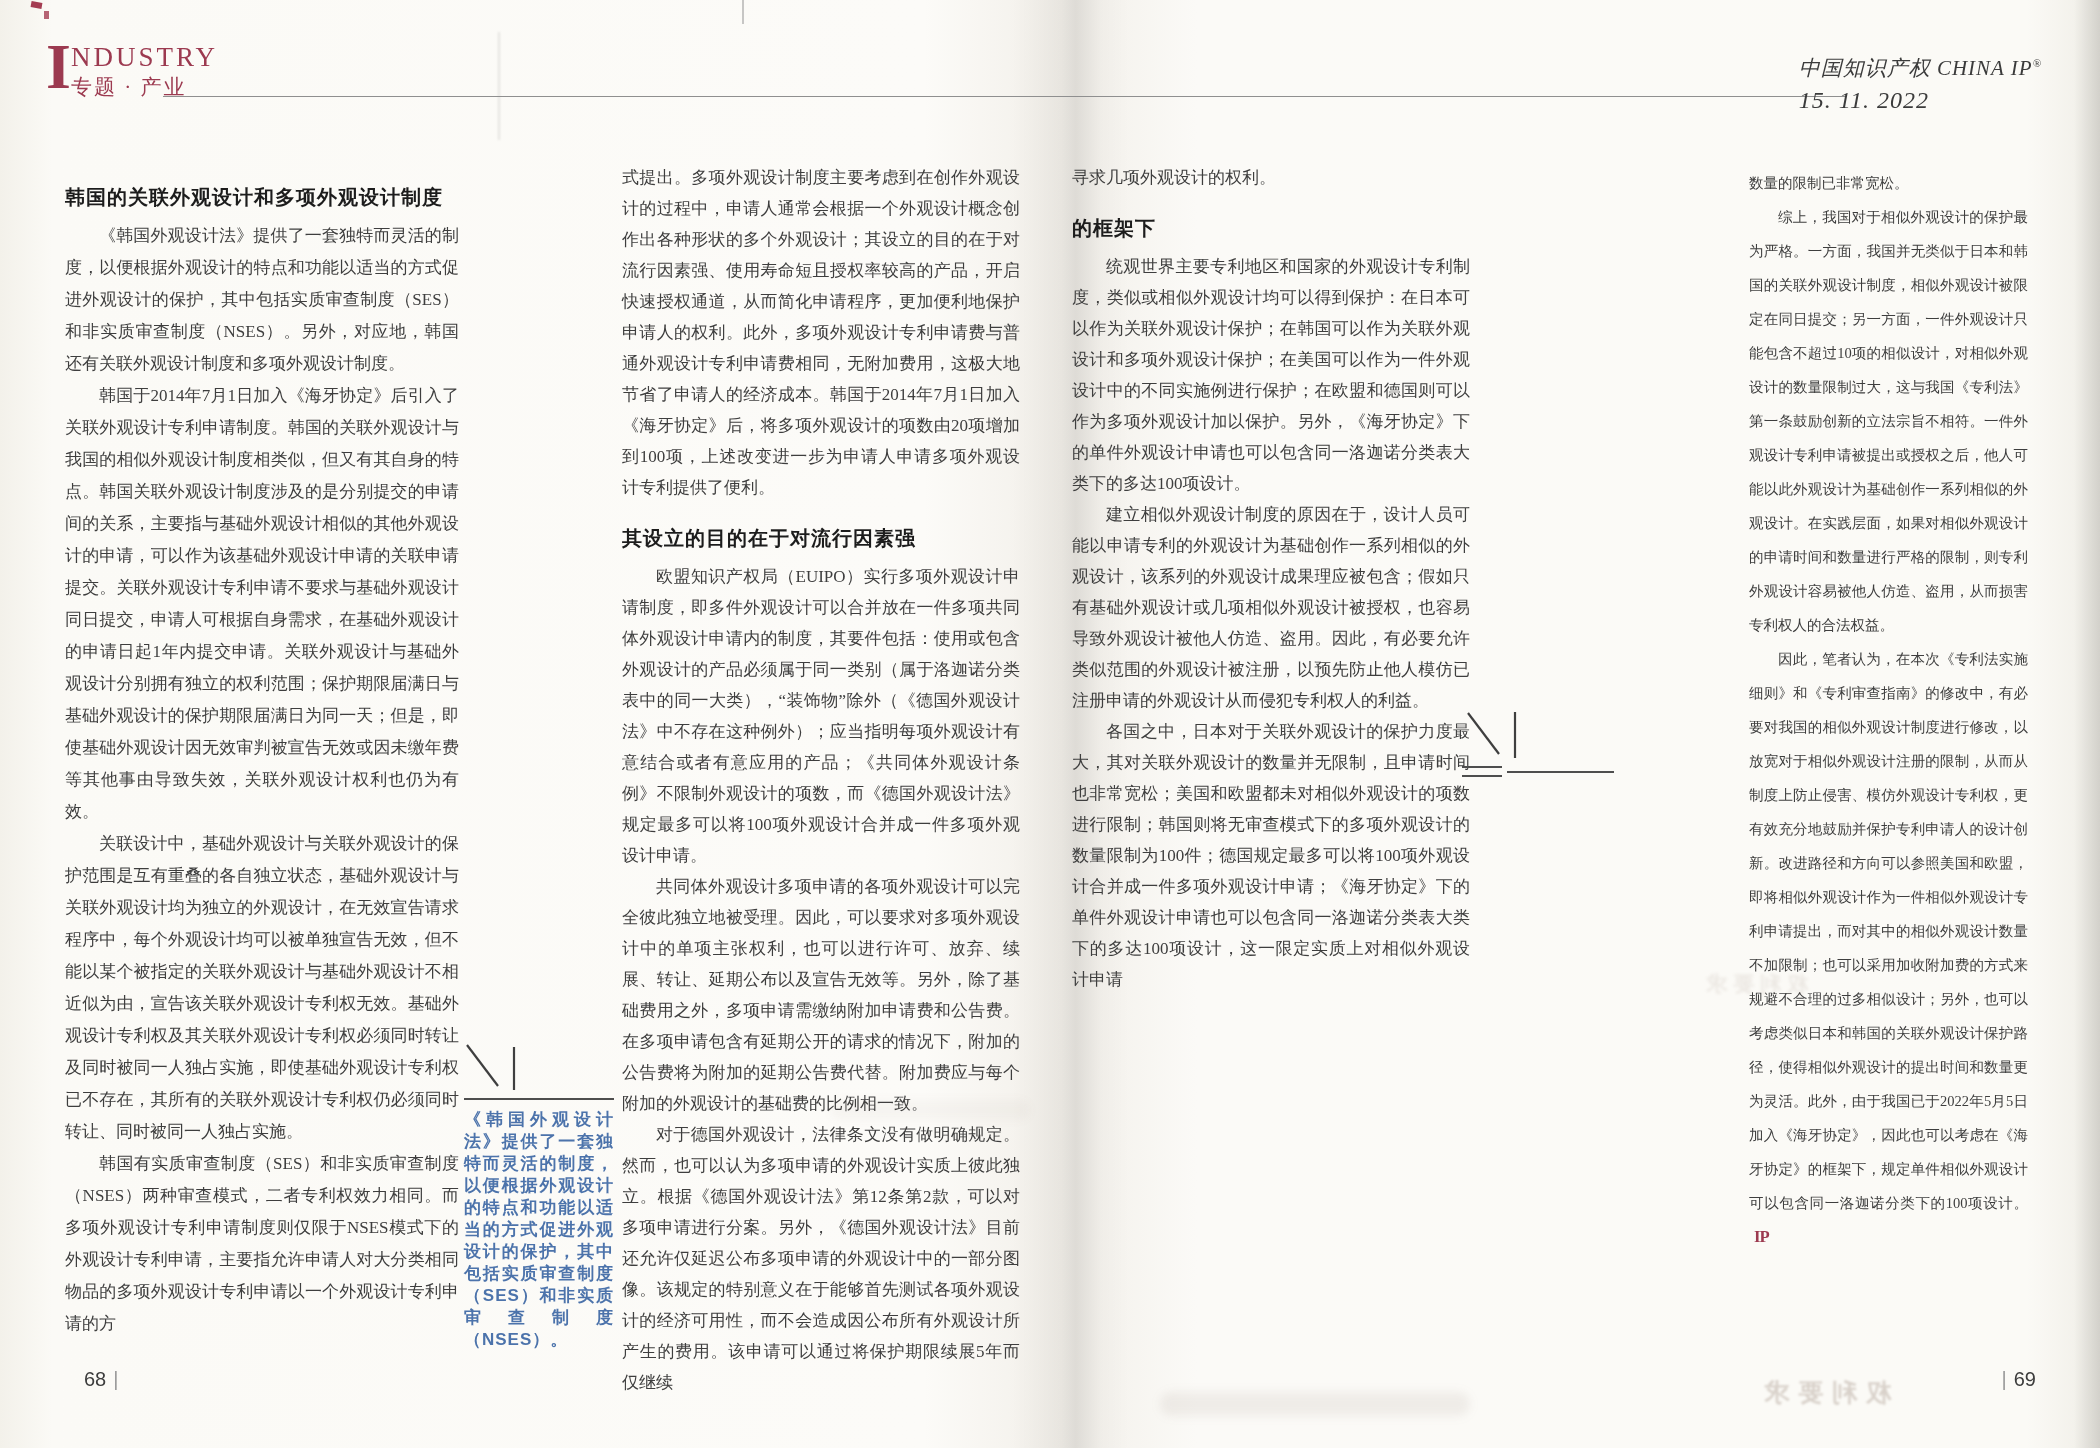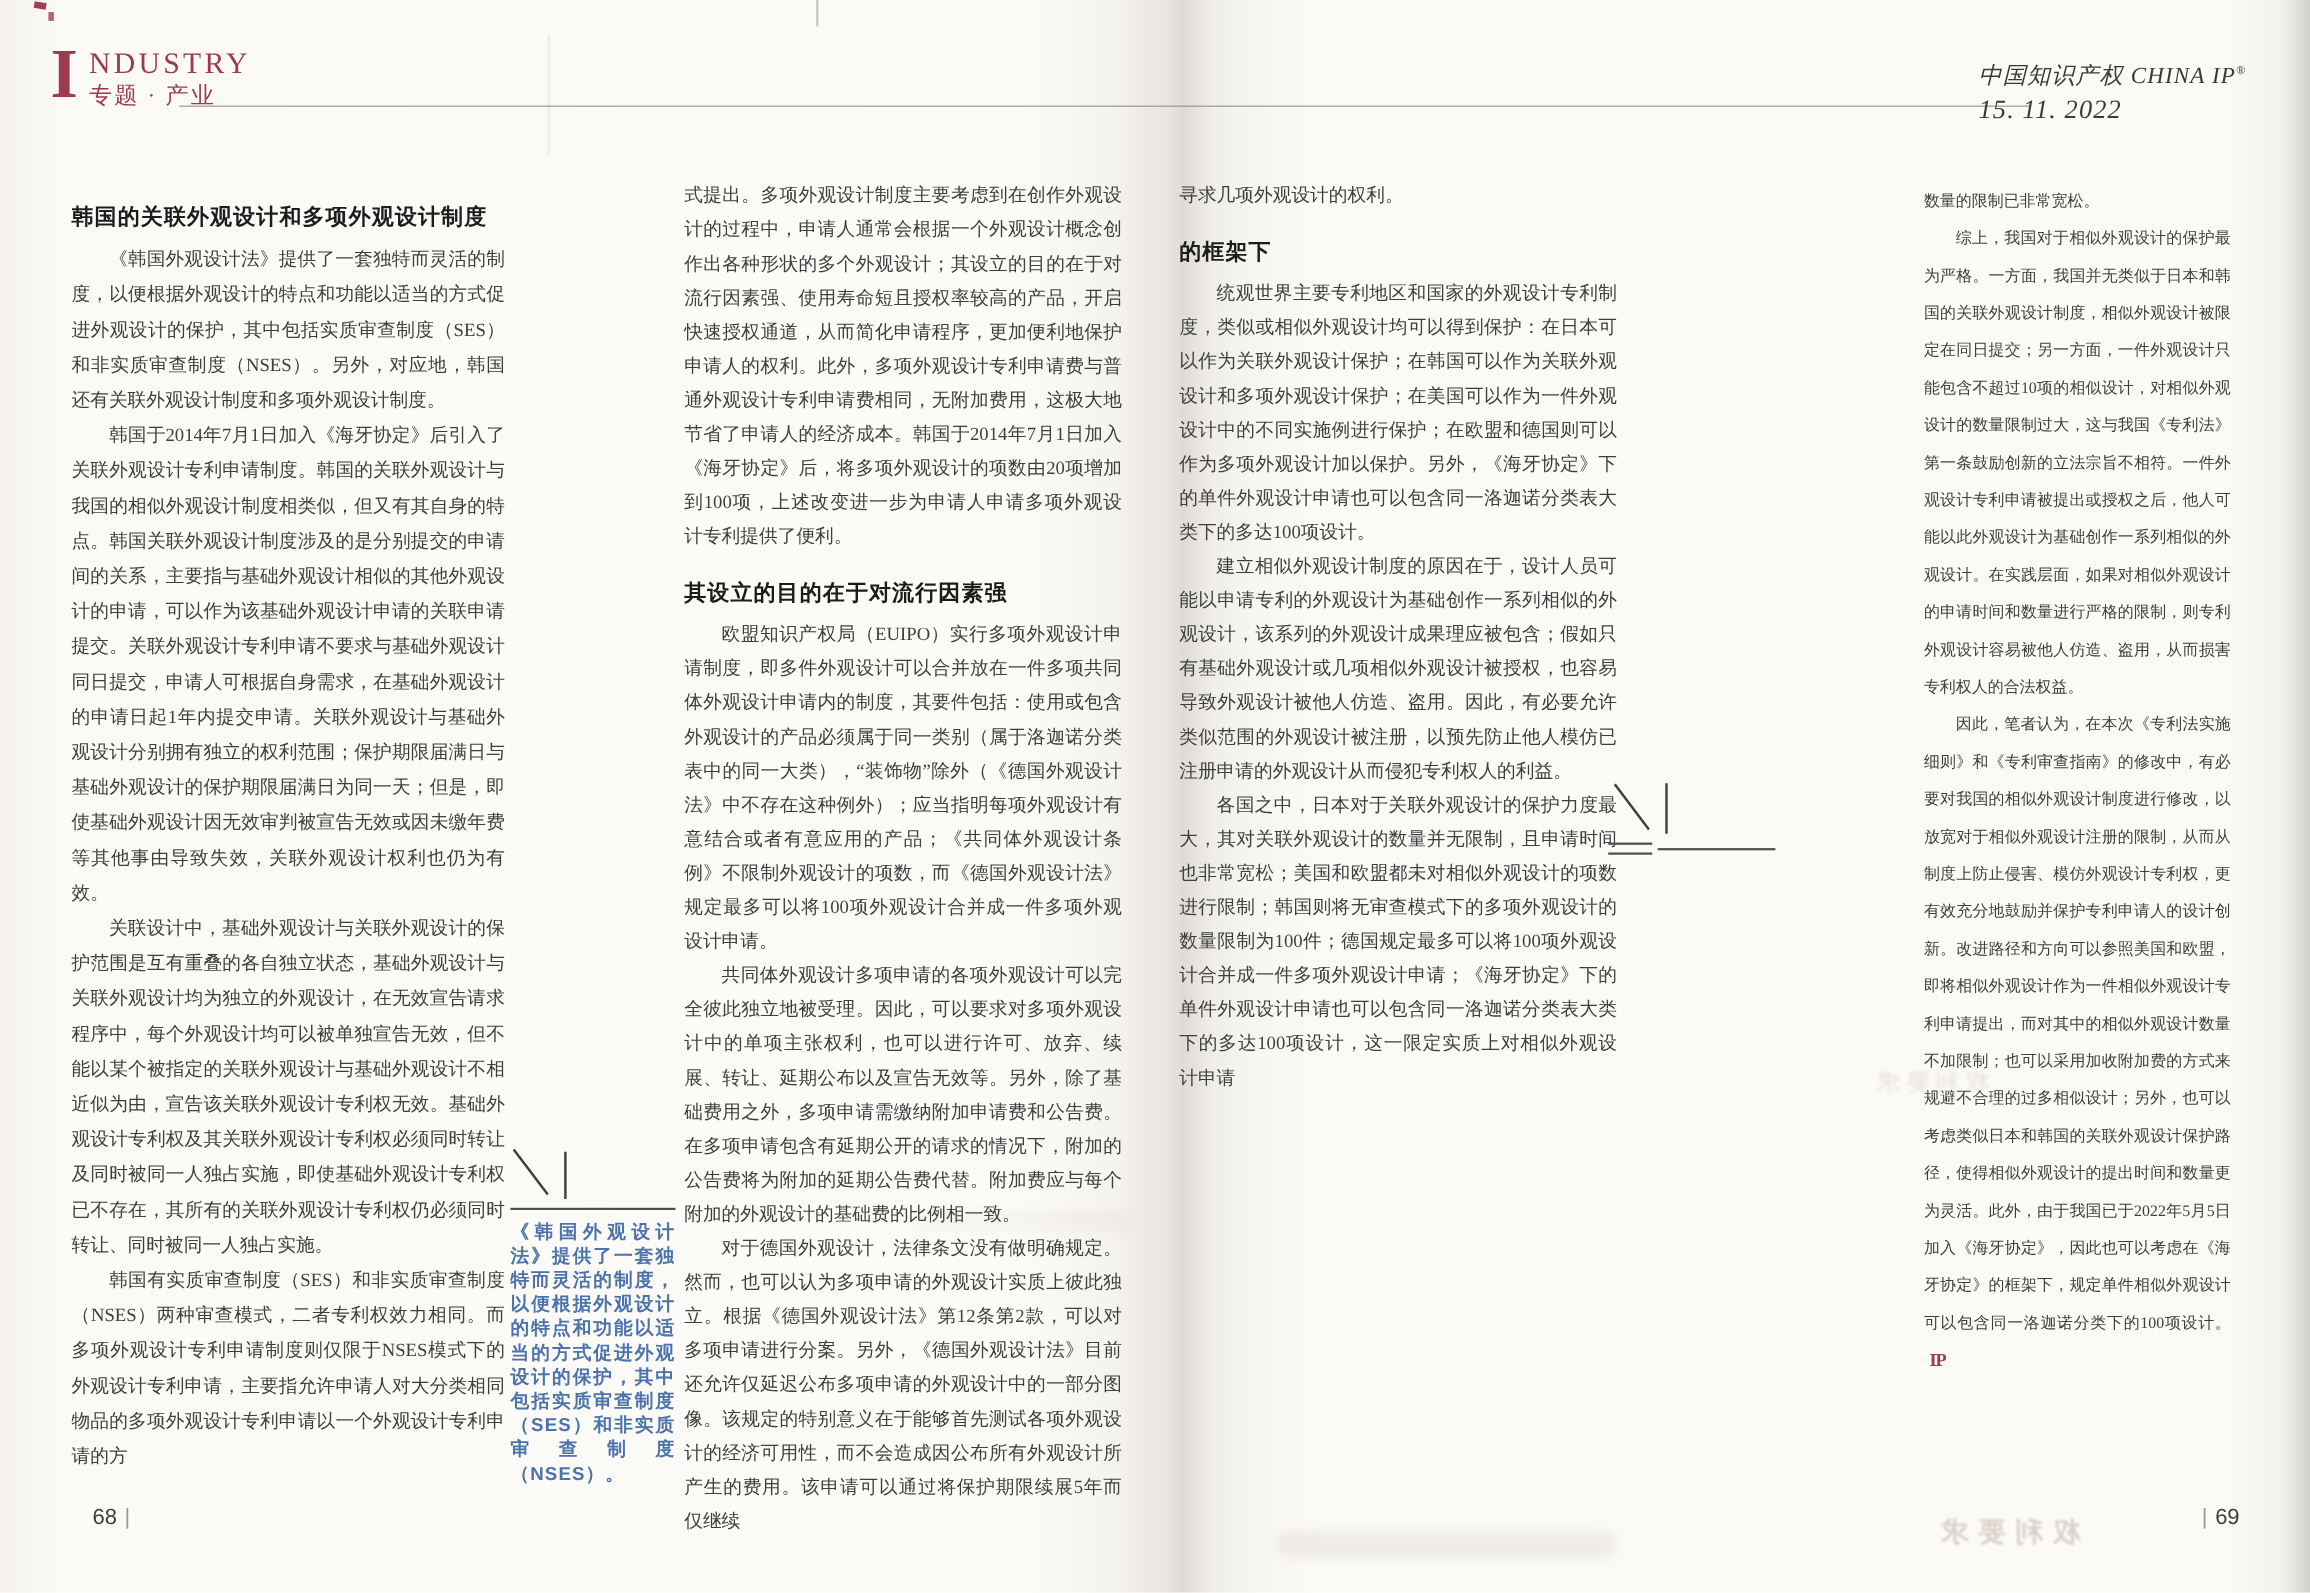--- a/index.html
+++ b/index.html
@@ -13,21 +13,21 @@
   .edge-shadow{position:absolute;right:0;top:0;width:26px;height:100%;pointer-events:none;
     background:linear-gradient(90deg,rgba(0,0,0,0) 0%,rgba(0,0,0,0.12) 100%);}
   .crease{position:absolute;left:498px;top:32px;width:2px;height:108px;background:rgba(0,0,0,0.09);filter:blur(1px);}
   .tick-red-a{position:absolute;left:31px;top:2px;width:11px;height:6px;background:#a43d52;transform:rotate(10deg);}
   .tick-red-b{position:absolute;left:44px;top:11px;width:5px;height:8px;background:#a43d52;opacity:.8;}
   .tick-gray{position:absolute;left:742px;top:0;width:2px;height:24px;background:#9a9a9a;opacity:.55;}
 
   
   .header-left{position:absolute;left:46px;top:38px;display:flex;align-items:flex-start;}
   .big-i{font-size:64px;font-weight:bold;color:#9c3a50;line-height:0.92;font-family:"Liberation Serif",serif;}
-  .header-stack{margin-left:10px;padding-top:4px;}
+  .header-stack{padding-top:4px;}
   .industry{font-size:27px;letter-spacing:3px;color:#9c3a50;font-family:"Liberation Serif",serif;}
   .section-zh{font-size:21px;color:#9c3a50;margin-top:3px;letter-spacing:2px;text-align:right;}
   .header-rule{position:absolute;left:163px;top:96px;width:1682px;height:1px;background:#8f8f8f;}
   .header-right{position:absolute;right:58px;top:54px;text-align:left;color:#3b3b3b;font-style:italic;}
   .mag-line{font-size:21px;letter-spacing:1px;}
   .mag-line sup{font-size:11px;}
   .date-line{font-size:24px;margin-top:5px;letter-spacing:1px;}
 
   
   .col{position:absolute;top:162px;text-align:justify;}

